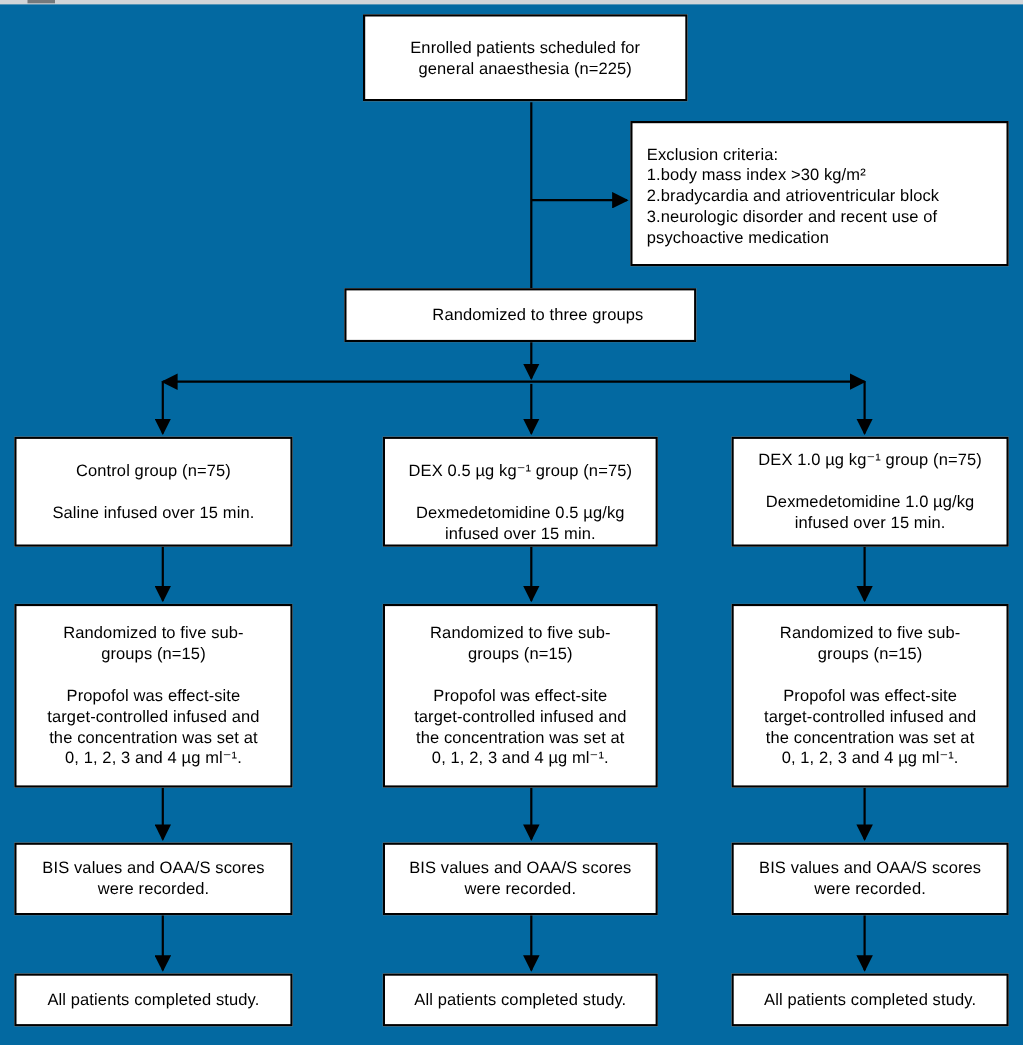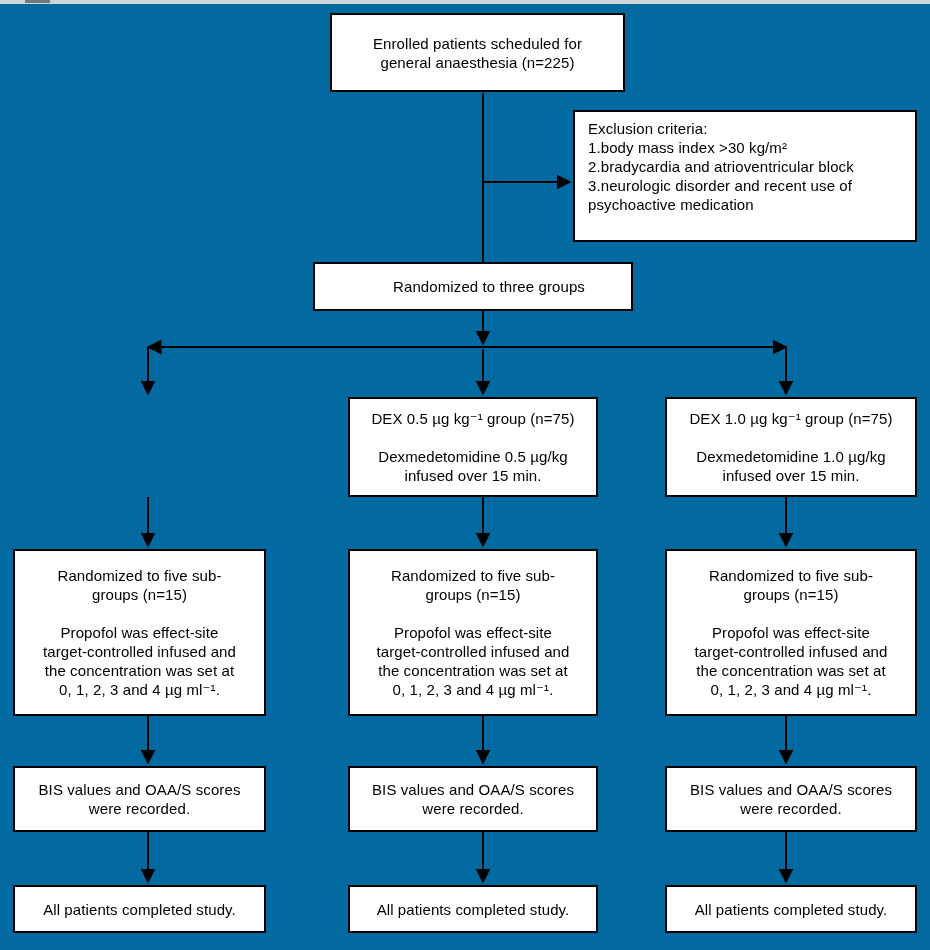--- a/index.html
+++ b/index.html
@@ -45,21 +45,21 @@
   .box-text {
     font-size: 15px;
     line-height: 19px;
     text-align: center;
     white-space: pre-line;
     letter-spacing: 0.1px;
   }
   .box.left-align {
     align-items: flex-start;
     justify-content: flex-start;
-    padding: 7px 8px 0 13px;
+    padding: 19px 8px 0 13px;
   }
   .box.left-align .box-text {
     text-align: left;
   }
 </style>
 </head>
 <body>
 
 <div class="stage">
 
@@ -103,21 +103,26 @@
 1.body mass index &gt;30 kg/m²
 2.bradycardia and atrioventricular block
 3.neurologic disorder and recent use of
 psychoactive medication</span>
   </div>
 
   <div class="box" style="left:313px; top:262px; width:320px; height:49px;padding-left:32px;">
     <span class="box-text">Randomized to three groups</span>
   </div>
 
-  <div class="box" style="left:348px; top:397px; width:250px; height:100px;">
+  <div class="box" style="left:13px; top:397px; width:253px; height:100px;">
+    <span class="box-text">Control group (n=75)
+
+Saline infused over 15 min.</span>
+  </div>
+  <div class="box" style="left:348px; top:397px; width:250px; height:100px;align-items:flex-end;">
     <span class="box-text">DEX 0.5 µg kg⁻¹ group (n=75)
 
 Dexmedetomidine 0.5 µg/kg
 infused over 15 min.</span>
   </div>
   <div class="box" style="left:665px; top:397px; width:252px; height:100px;">
     <span class="box-text">DEX 1.0 µg kg⁻¹ group (n=75)
 
 Dexmedetomidine 1.0 µg/kg
 infused over 15 min.</span>

